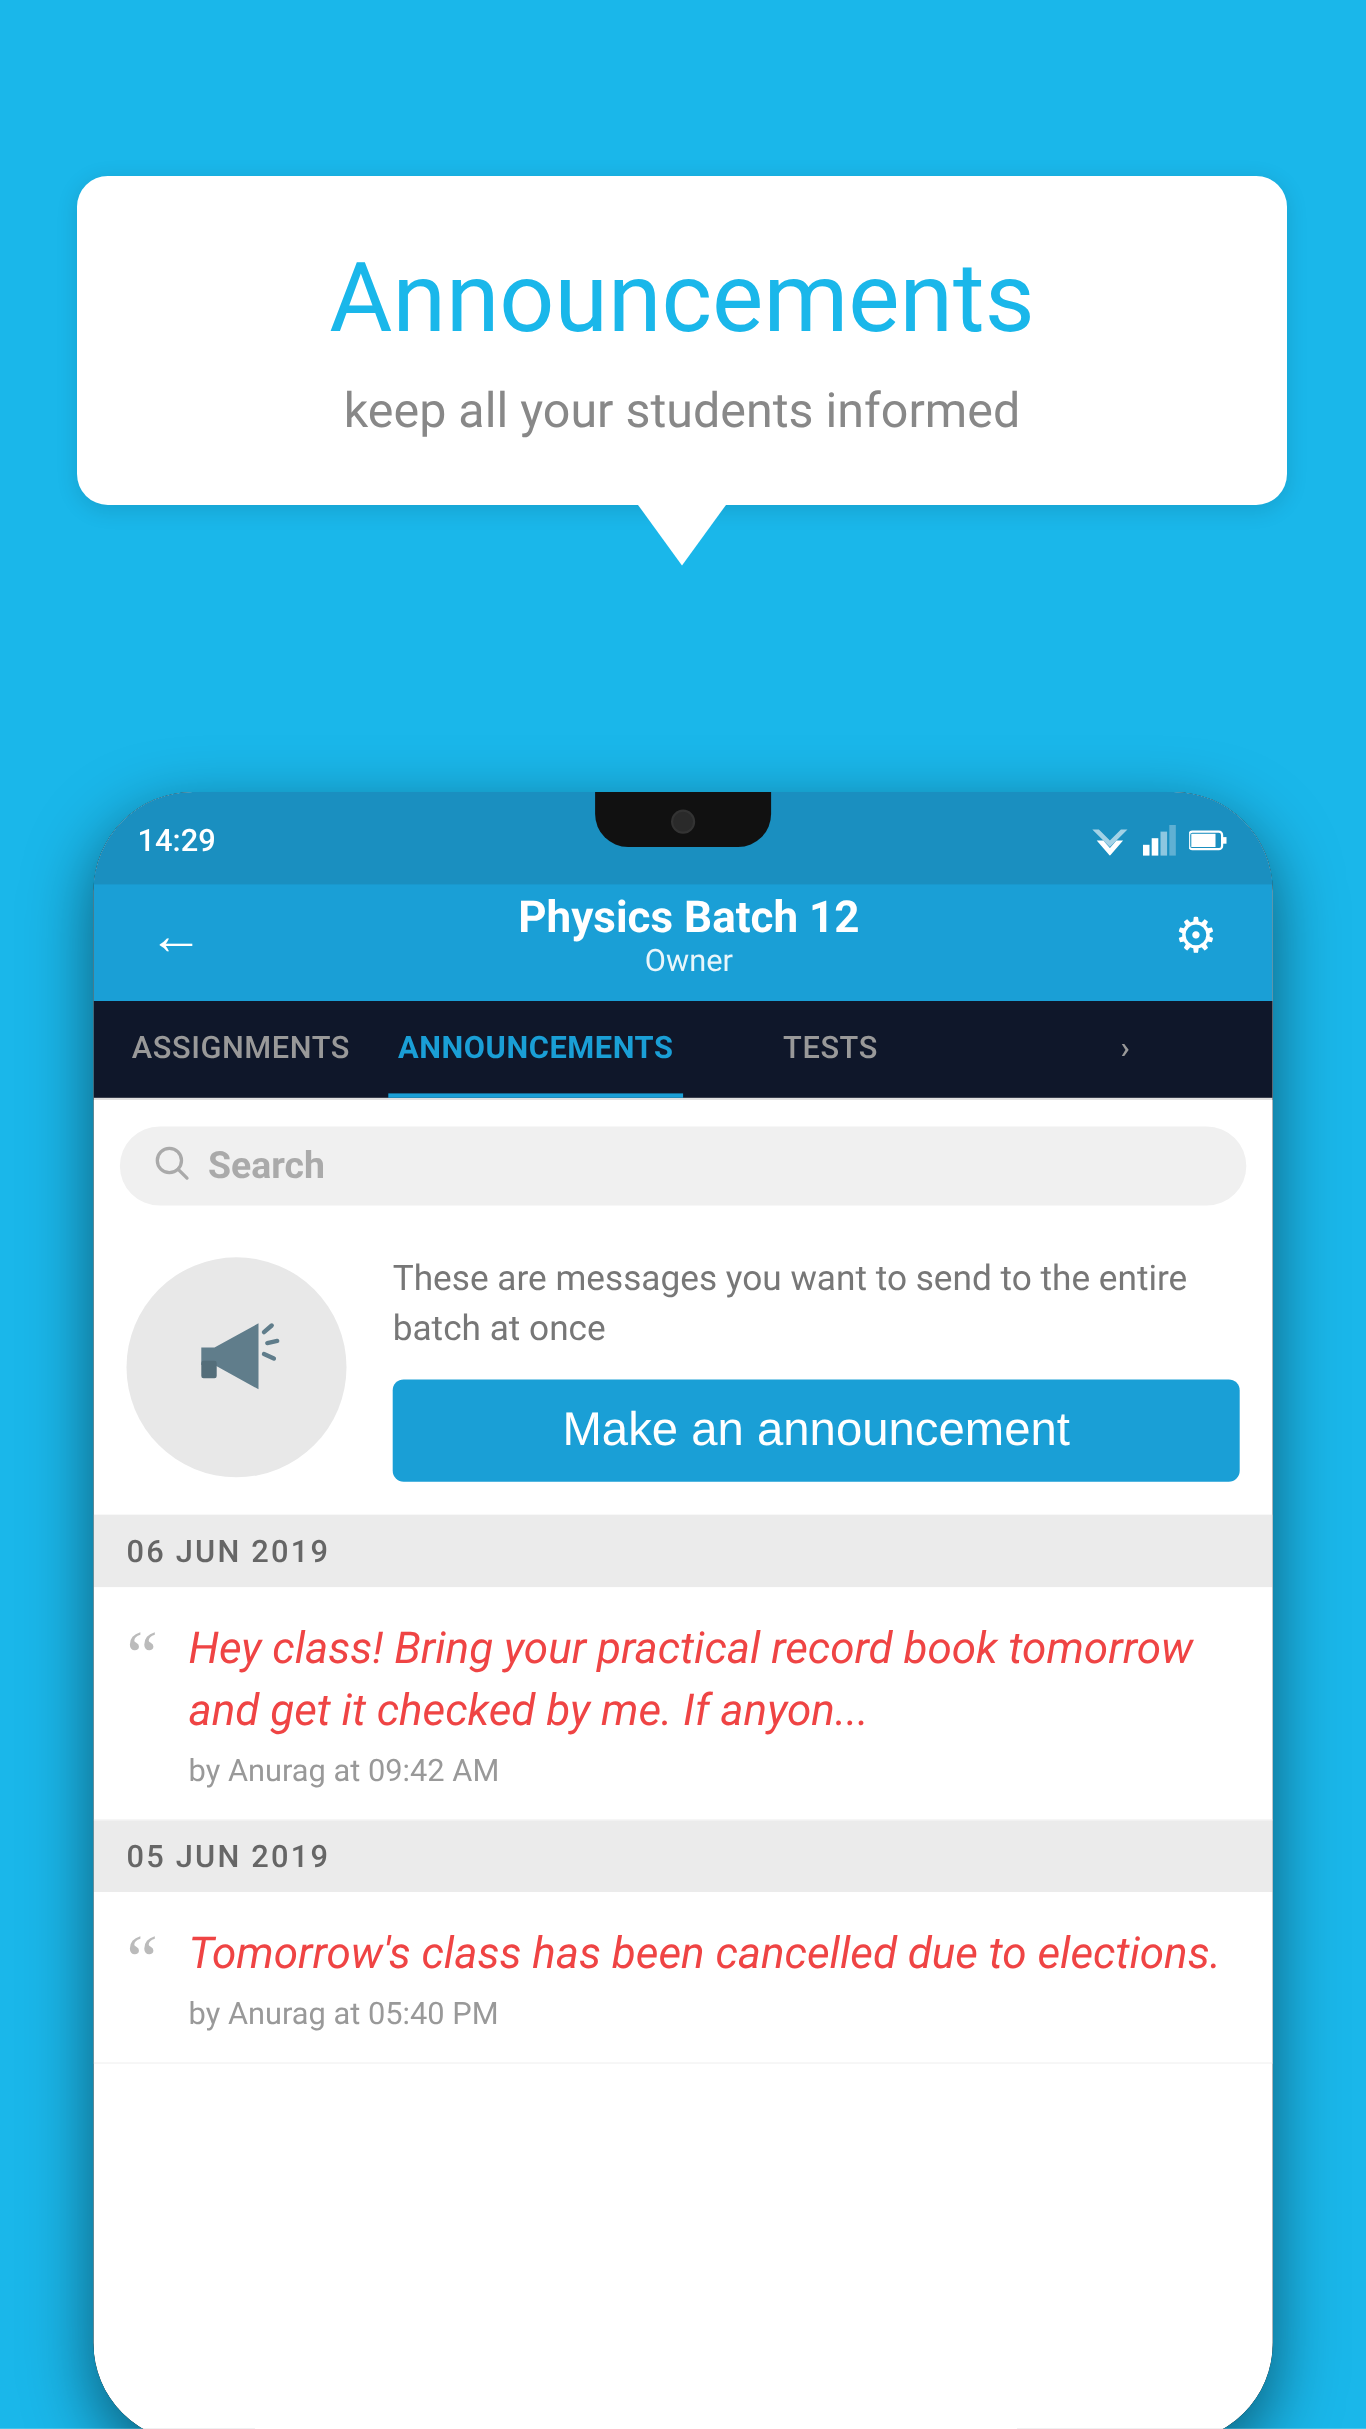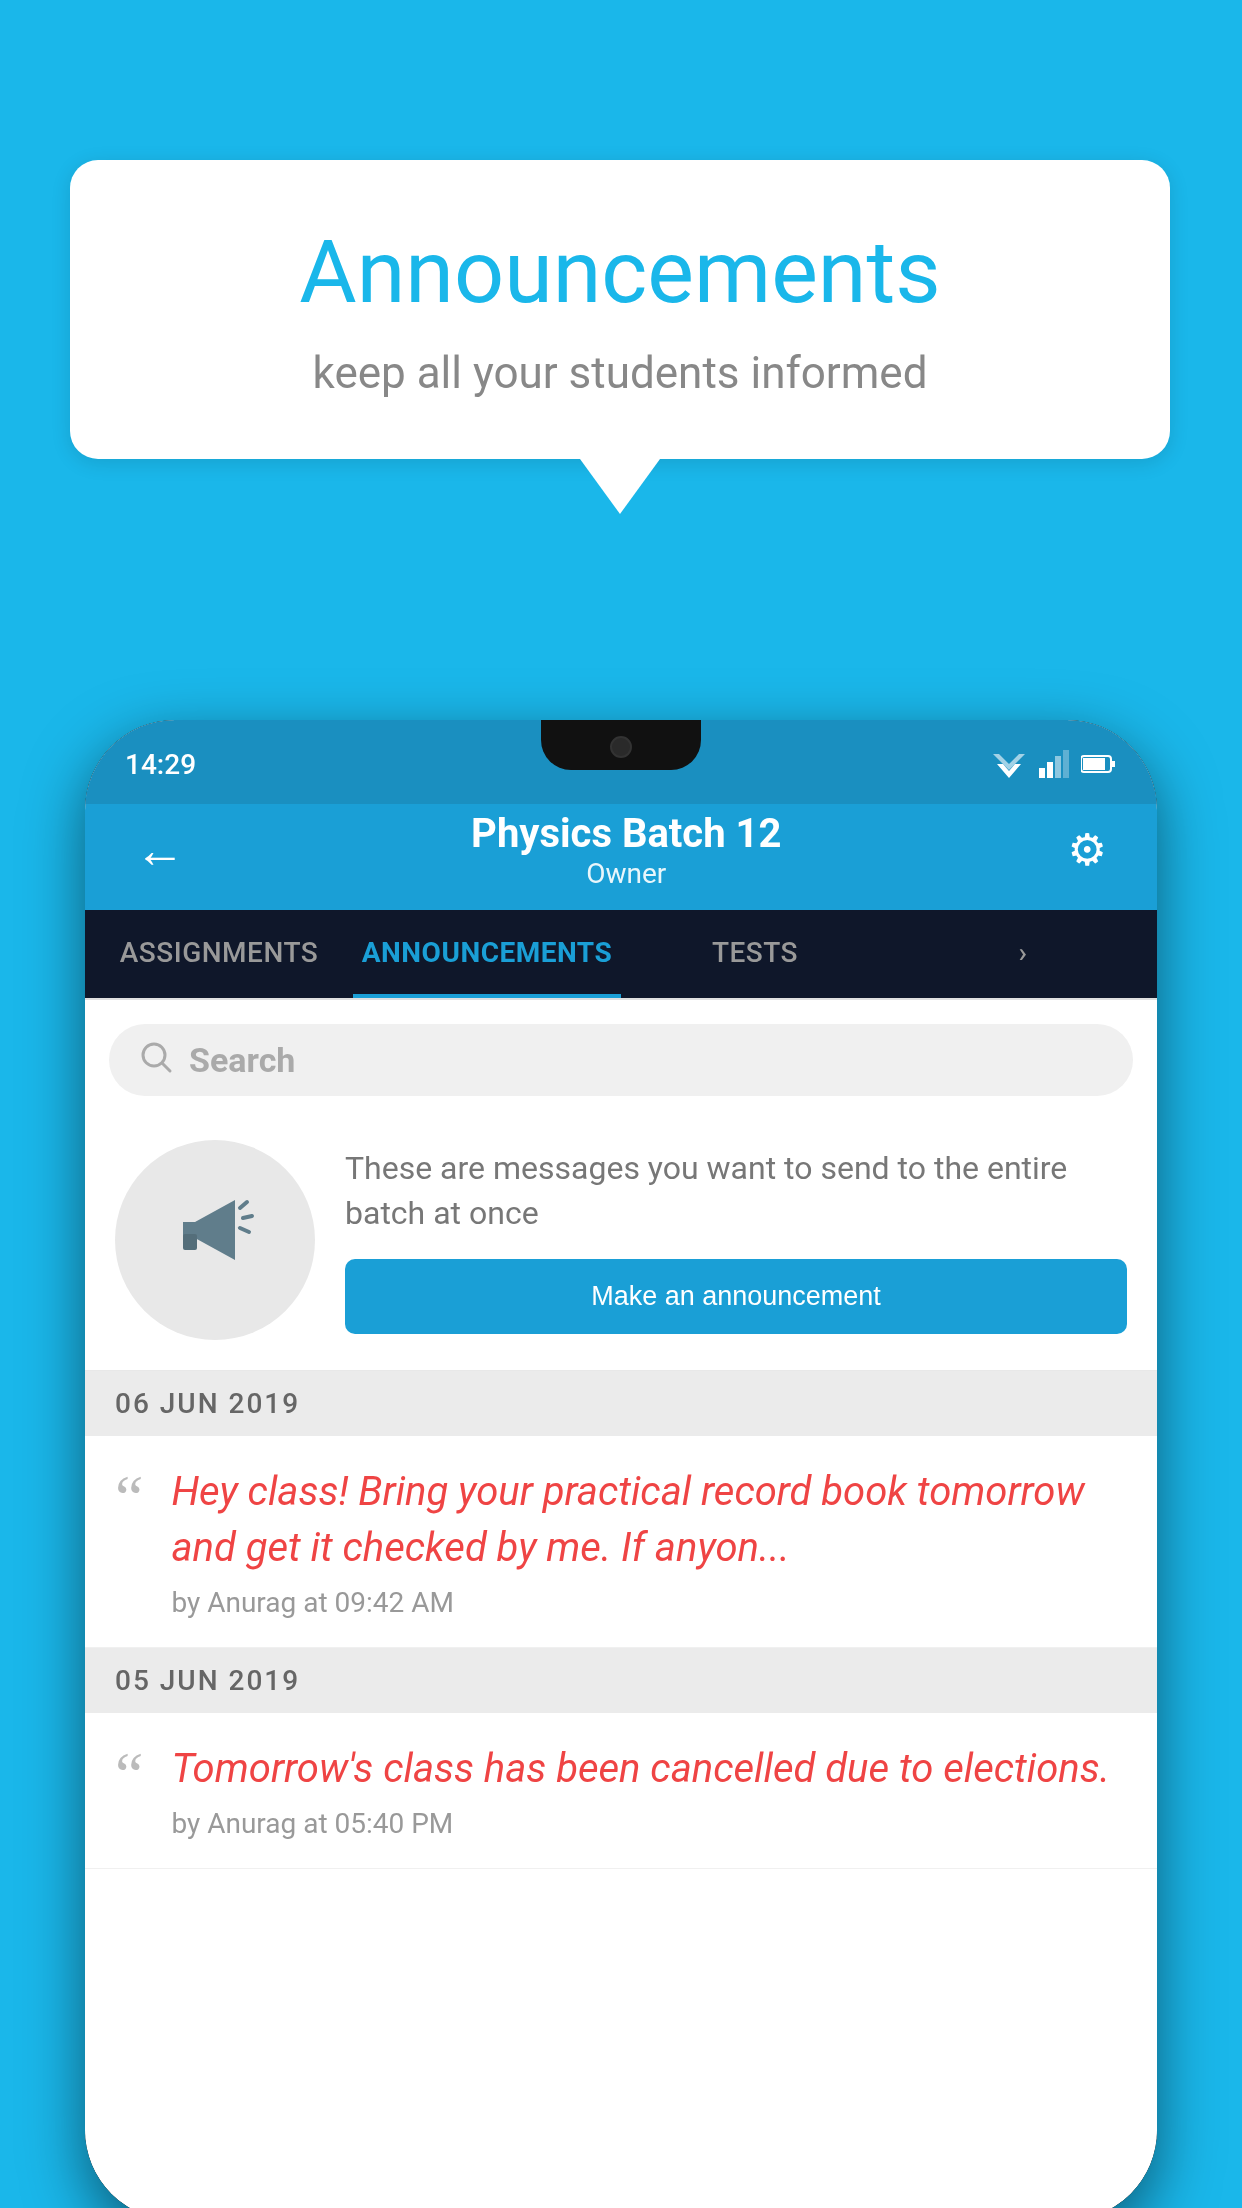--- a/index.html
+++ b/index.html
@@ -233,21 +233,21 @@
       font-size: 34px;
       color: #aaa;
       font-weight: bold;
     }
 
     
     .announcement-placeholder {
       display: flex;
       align-items: center;
       padding: 20px 30px 30px 30px;
-      gap: 30px;
+      gap: 42px;
       border-bottom: 1px solid #e8e8e8;
     }
     .megaphone-circle {
       width: 200px;
       height: 200px;
       background: #e8e8e8;
       border-radius: 50%;
       flex-shrink: 0;
       display: flex;
       align-items: center;
@@ -265,21 +265,21 @@
       color: #777;
       line-height: 1.4;
       margin-bottom: 24px;
     }
     .make-announcement-btn {
       background: #1a9fd6;
       color: white;
       border: none;
       border-radius: 10px;
       padding: 22px 40px;
-      font-size: 27px;
+      font-size: 43px;
       font-weight: 500;
       cursor: pointer;
       width: 100%;
       text-align: center;
     }
 
     
     .date-divider {
       background: #ebebeb;
       padding: 16px 30px;

